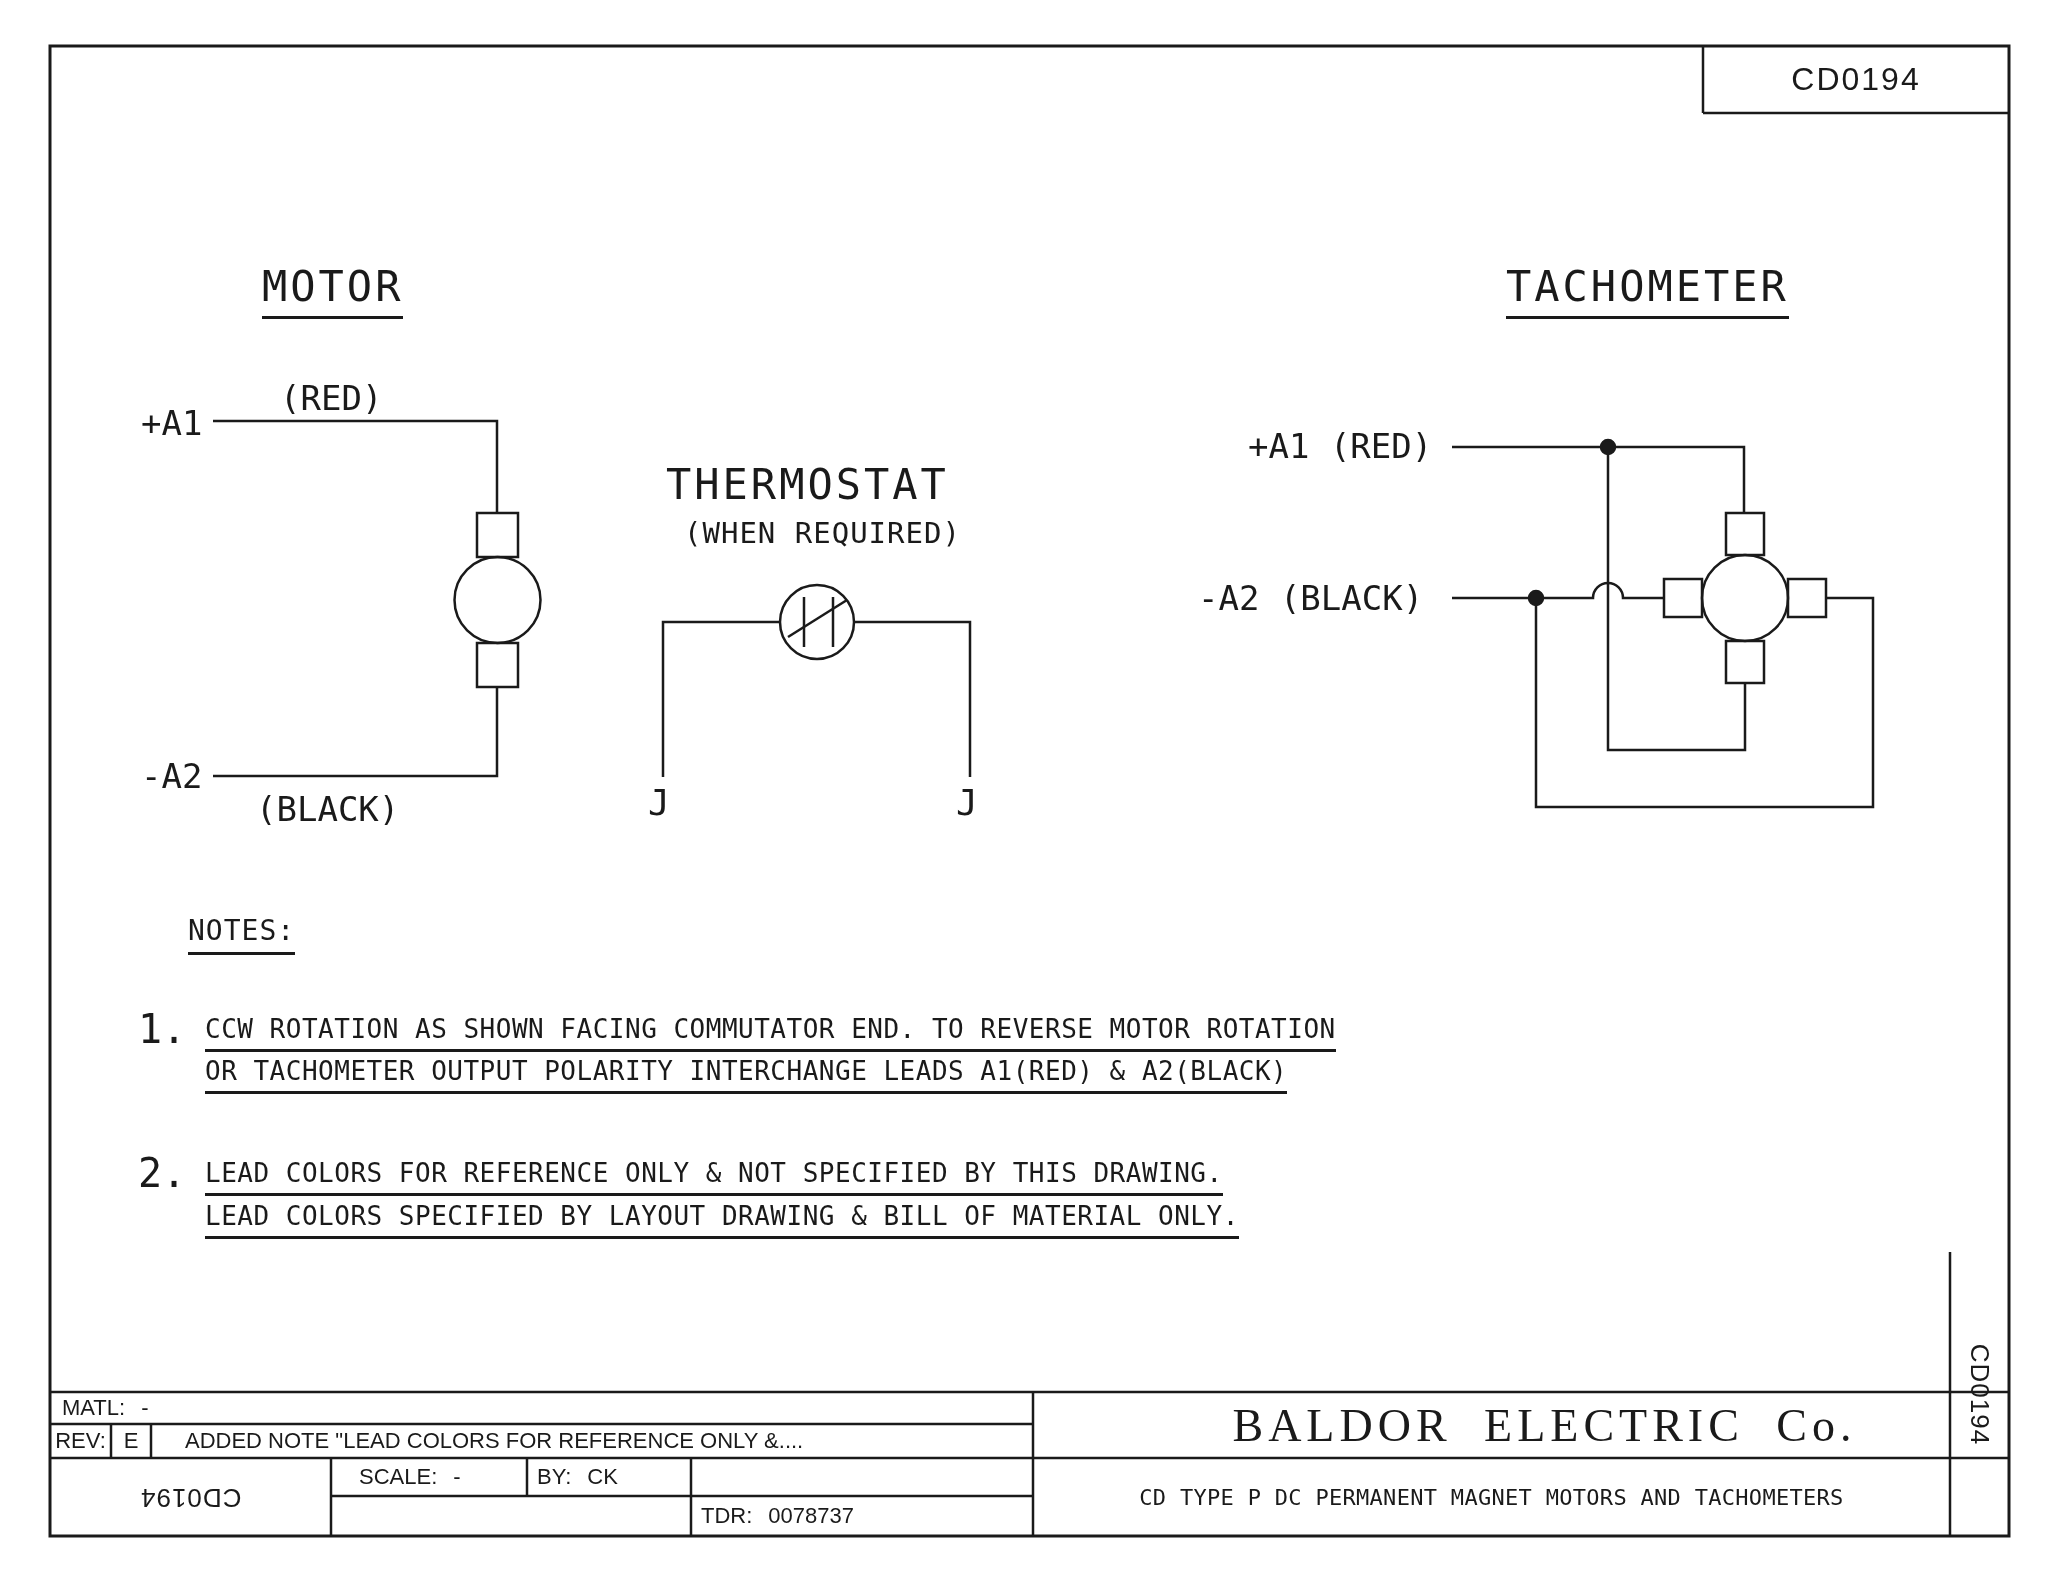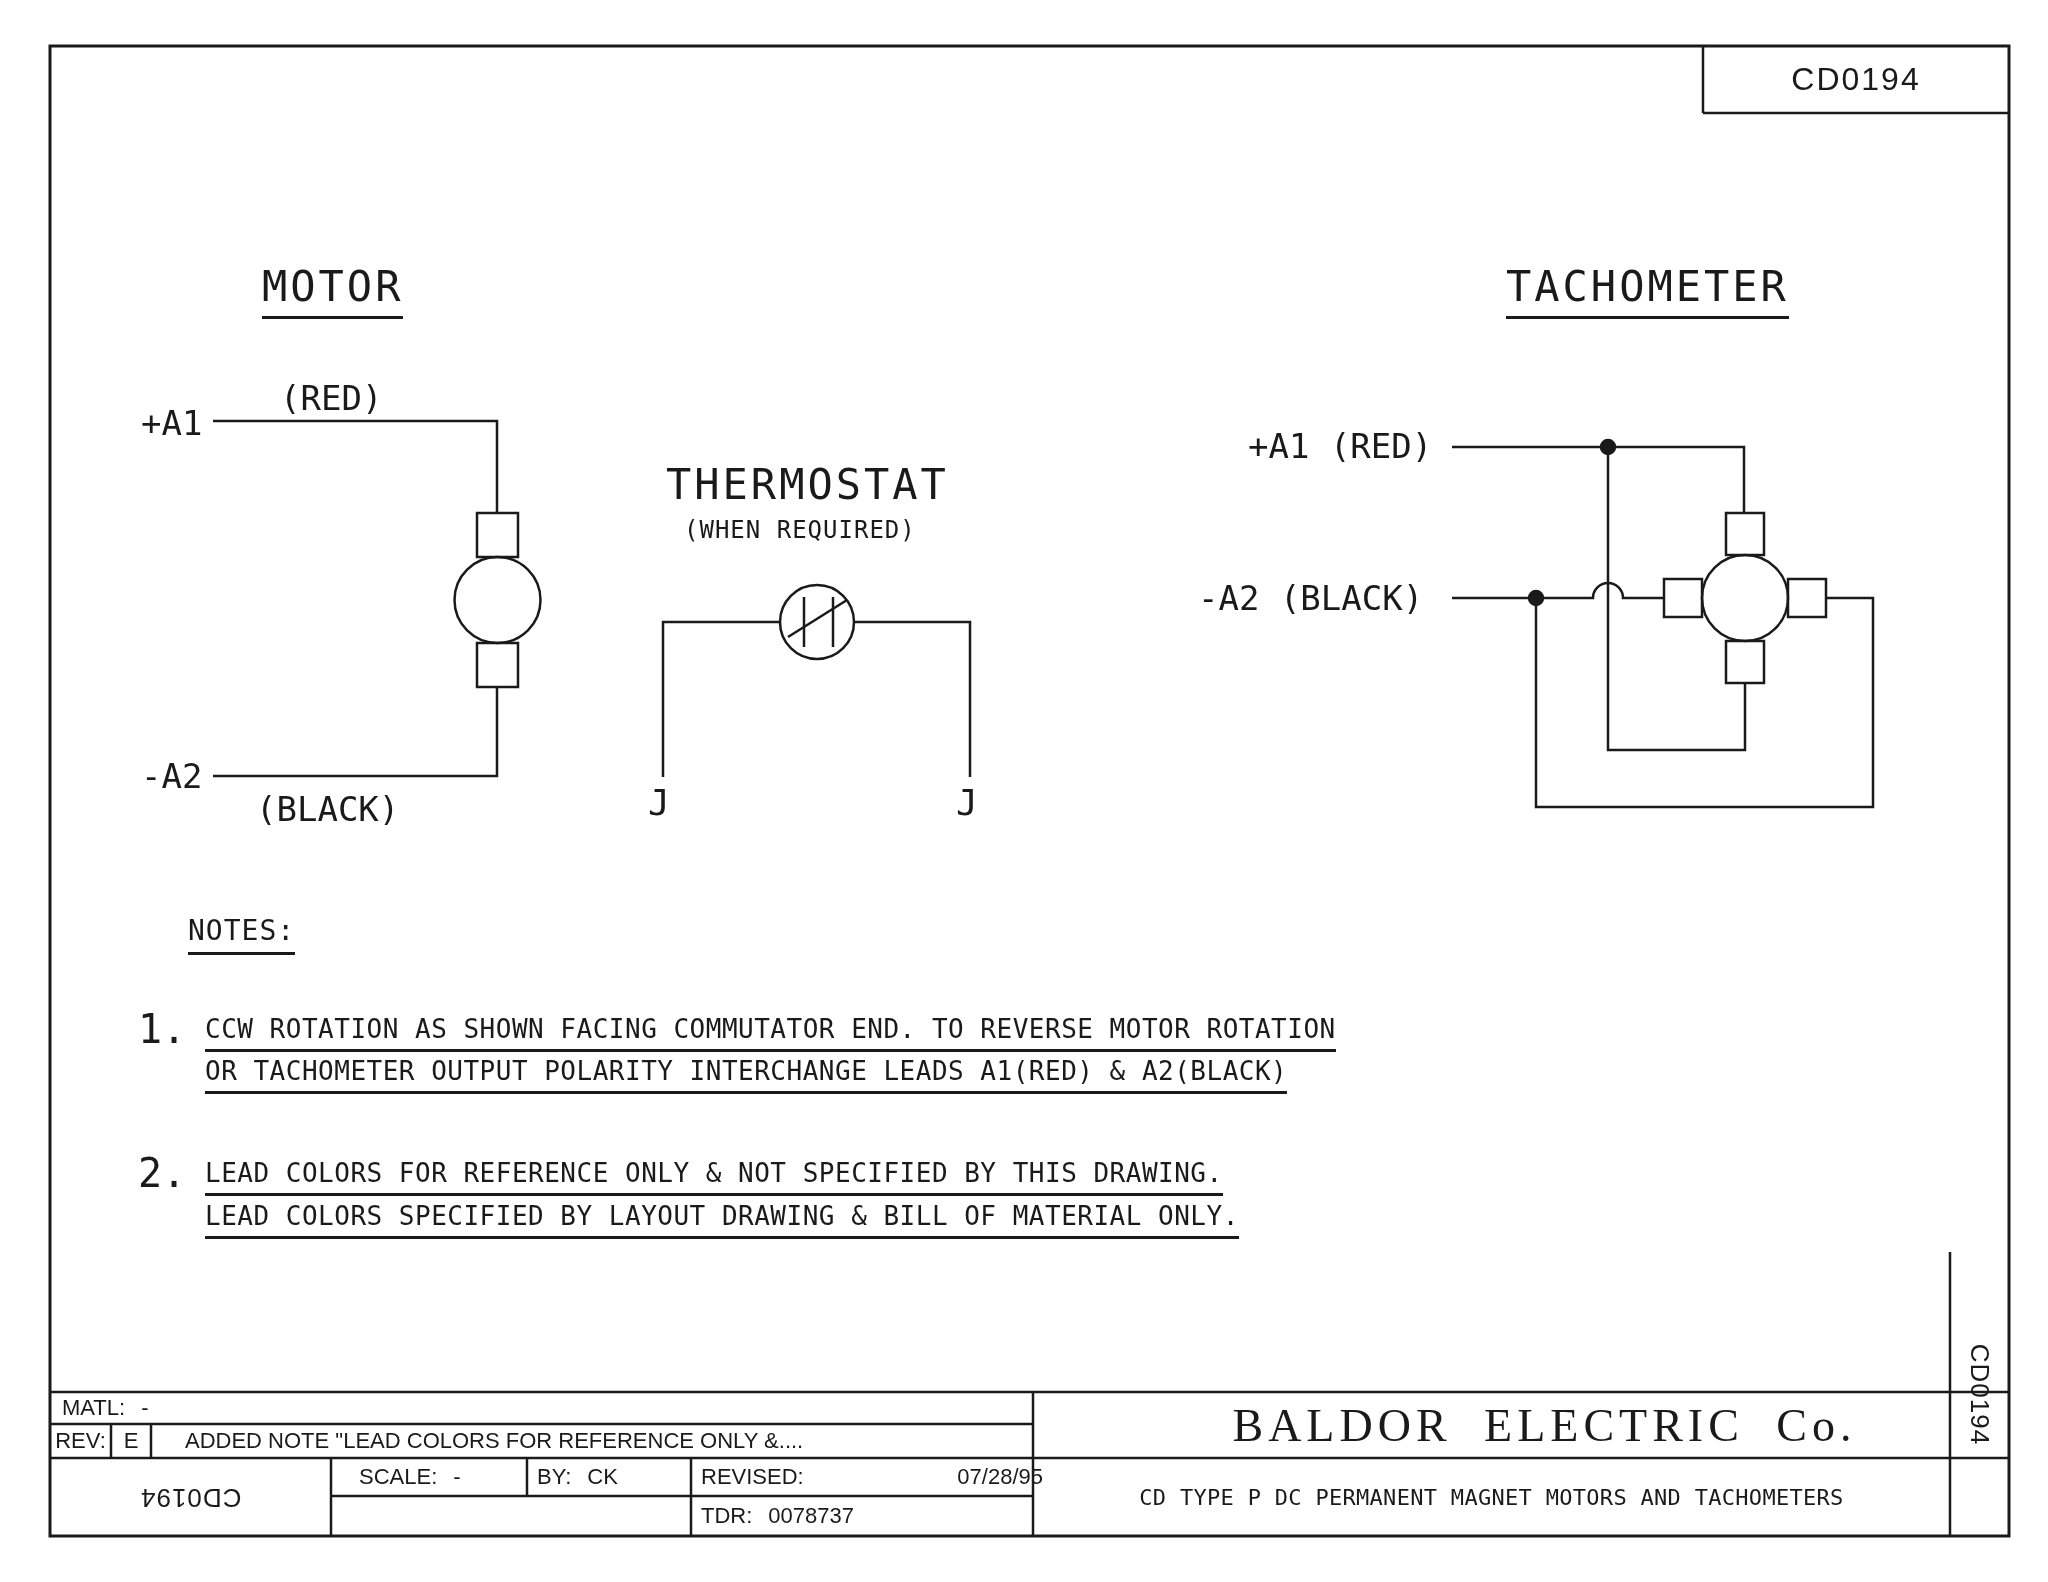--- a/index.html
+++ b/index.html
@@ -5,21 +5,21 @@
   html,body{margin:0;padding:0;background:#ffffff;}
   #sheet{position:relative;width:2048px;height:1582px;background:#ffffff;
          font-family:"DejaVu Sans Mono",monospace;color:#1a1a1a;overflow:hidden;}
   #linework{position:absolute;left:0;top:0;width:2048px;height:1582px;}
   .txt{position:absolute;white-space:nowrap;color:#1a1a1a;}
   .cad{font-family:"DejaVu Sans Mono",monospace;}
   .heading{font-size:42px;letter-spacing:3px;}
   .uline{display:inline-block;border-bottom:3px solid #1a1a1a;padding-bottom:5px;}
   .lbl{font-size:34px;}
   .jlbl{font-size:36px;}
-  .subhead{font-size:24px;letter-spacing:1px;}
+  .subhead{font-size:29px;letter-spacing:1px;}
   .noteshead{font-size:28px;letter-spacing:1px;}
   .notenum{font-size:40px;}
   .noteline{font-size:26px;letter-spacing:0.5px;}
   .cell{position:absolute;display:flex;align-items:center;
         font-family:"Liberation Sans",sans-serif;font-size:22px;color:#1a1a1a;}
   .cell .gap{margin-left:16px;}
   .center{justify-content:center;}
   .company{font-family:"Liberation Serif",serif;font-size:46px;letter-spacing:5px;word-spacing:16px;}
   .dtitle{font-family:"DejaVu Sans Mono",monospace;font-size:22px;letter-spacing:0.3px;}
   .stamp-rot{transform:rotate(180deg);font-size:26px;letter-spacing:1px;}
@@ -149,24 +149,20 @@
   </div>
 
   <div class="cell" style="left:331px;top:1458px;width:196px;height:38px;padding-left:28px;align-items:center;">
     <span>SCALE:</span>
     <span class="gap">-</span>
   </div>
   <div class="cell" style="left:527px;top:1458px;width:164px;height:38px;padding-left:10px;">
     <span>BY:</span>
     <span class="gap">CK</span>
   </div>
-  <div class="cell" style="left:691px;top:1458px;width:342px;height:38px;padding-left:10px;padding-right:34px;justify-content:space-between;">
-    <span>REVISED:</span>
-    <span>07/28/95</span>
-  </div>
 
   <div class="cell" style="left:691px;top:1496px;width:342px;height:40px;padding-left:10px;">
     <span>TDR:</span>
     <span class="gap">0078737</span>
   </div>
 
   <div class="cell center company" style="left:1033px;top:1392px;width:1023px;height:66px;">
     <span>BALDOR ELECTRIC Co.</span>
   </div>
   <div class="cell center dtitle" style="left:1033px;top:1458px;width:917px;height:78px;">

